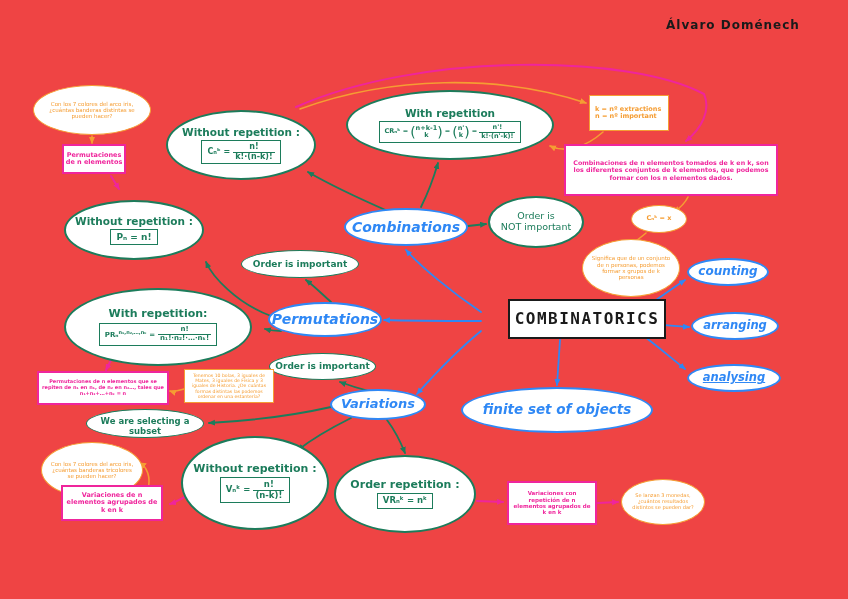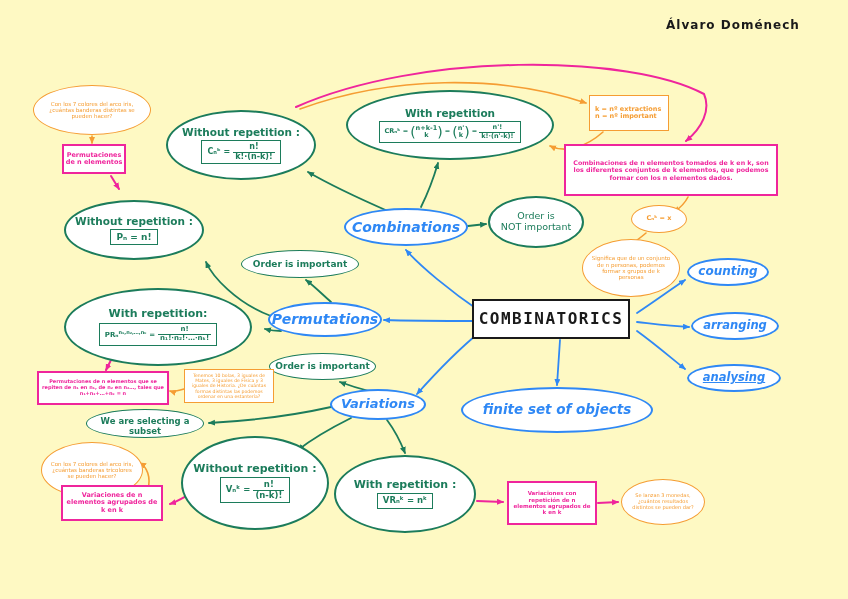--- a/index.html
+++ b/index.html
@@ -4,21 +4,21 @@
 <style>
   :root{
     --green:#1c7c5b;
     --blue:#2f88f5;
     --pink:#ef259c;
     --orange:#f59d33;
     --ink:#1a1a1a;
   }
   *{margin:0;padding:0;box-sizing:border-box;}
   body{background:#ffffff;font-family:"DejaVu Sans",sans-serif;}
-  #canvas{position:relative;width:848px;height:599px;background:#fef9c3;overflow:hidden;}
+  #canvas{position:relative;width:848px;height:599px;background:#ef4444;overflow:hidden;}
   #wires{position:absolute;left:0;top:0;z-index:1;pointer-events:none;}
   .node{position:absolute;z-index:2;display:flex;flex-direction:column;align-items:center;justify-content:center;text-align:center;background:#fff;line-height:1.15;}
   .ellipse{border-radius:50%;}
   .green{border:2px solid var(--green);color:var(--green);}
   .green-thin{border:1.6px solid var(--green);color:var(--green);}
   .blue{border:2px solid var(--blue);color:var(--blue);}
   .pinkb{border:2px solid var(--pink);color:var(--pink);}
   .orangeb{border:1.6px solid var(--orange);color:var(--orange);}
   .blackb{border:2.5px solid var(--ink);color:var(--ink);}
   .ntitle{font-weight:bold;font-size:10.5px;white-space:nowrap;}
@@ -183,21 +183,21 @@
     <div class="ntitle" style="font-size:11px;">With repetition:</div>
     <div class="fbox" style="font-size:7px;">
       <span><span>PRₙ</span><sup style="font-size:5px;">n₁,n₂,…,nₖ</sup> =</span>
       <span class="frac">
         <span class="num">n!</span>
         <span class="den">n₁!·n₂!·…·nₖ!</span>
       </span>
     </div>
   </div>
 
-  <div class="node blackb" style="left:472px;top:299px;width:158px;height:40px;">
+  <div class="node blackb" style="left:508px;top:299px;width:158px;height:40px;">
     <div class="caps">COMBINATORICS</div>
   </div>
 
   <div class="node ellipse blue" style="left:687px;top:258px;width:82px;height:28px;">
     <div class="big" style="font-size:12px;">counting</div>
   </div>
   <div class="node ellipse blue" style="left:691px;top:312px;width:88px;height:28px;">
     <div class="big" style="font-size:11.5px;">arranging</div>
   </div>
   <div class="node ellipse blue" style="left:687px;top:364px;width:94px;height:28px;">
@@ -236,21 +236,21 @@
     <div class="fbox" style="font-size:8.5px;">
       <span>Vₙᵏ =</span>
       <span class="frac">
         <span class="num">n!</span>
         <span class="den">(n-k)!</span>
       </span>
     </div>
   </div>
 
   <div class="node ellipse green" style="left:334px;top:455px;width:142px;height:78px;">
-    <div class="ntitle" style="font-size:11px;">With repetition :</div>
+    <div class="ntitle" style="font-size:11px;">Order repetition :</div>
     <div class="fbox" style="font-size:8.5px;">
       <span>VRₙᵏ = nᵏ</span>
     </div>
   </div>
 
   <div class="node pinkb" style="left:507px;top:481px;width:90px;height:44px;font-size:5.5px;font-weight:bold;">
     <div style="padding:1px 3px;">Variaciones con repetición de n elementos agrupados de k en k</div>
   </div>
   <div class="node ellipse orangeb" style="left:621px;top:479px;width:84px;height:46px;">
     <div class="smalltxt" style="width:72px;font-size:5px;">Se lanzan 3 monedas, ¿cuántos resultados distintos se pueden dar?</div>

